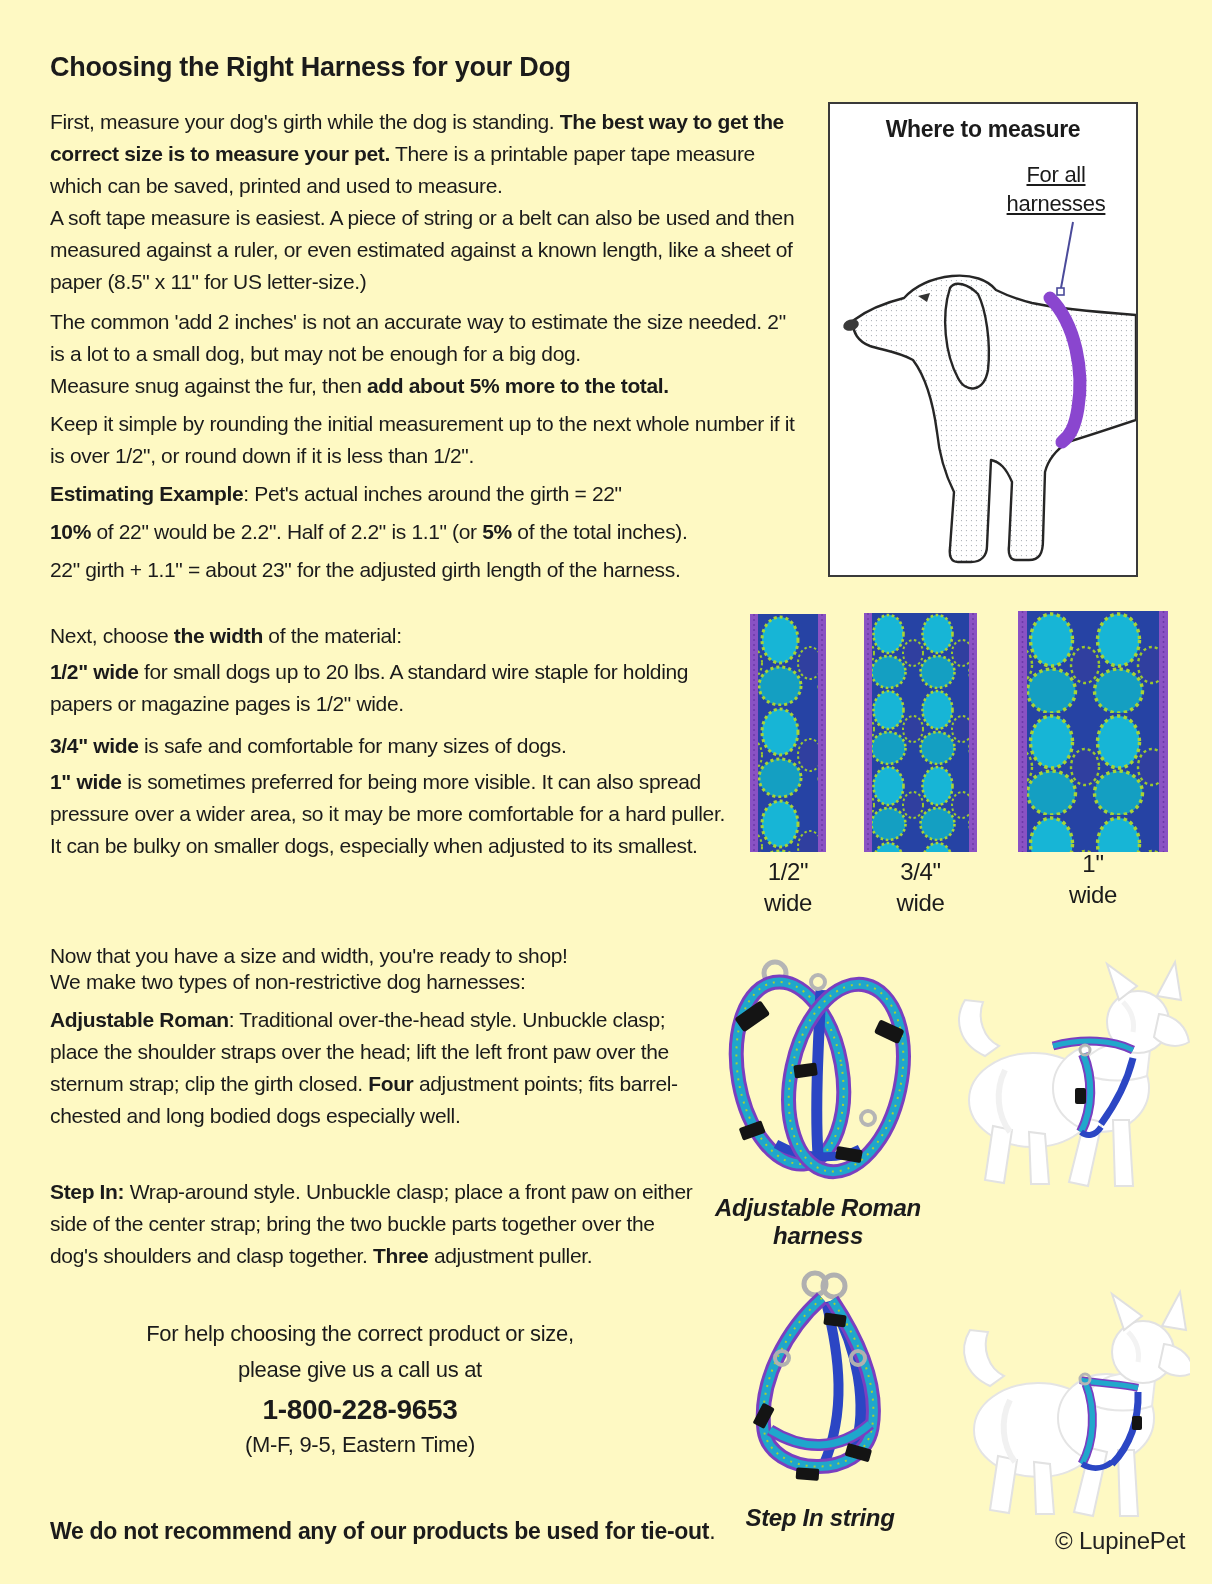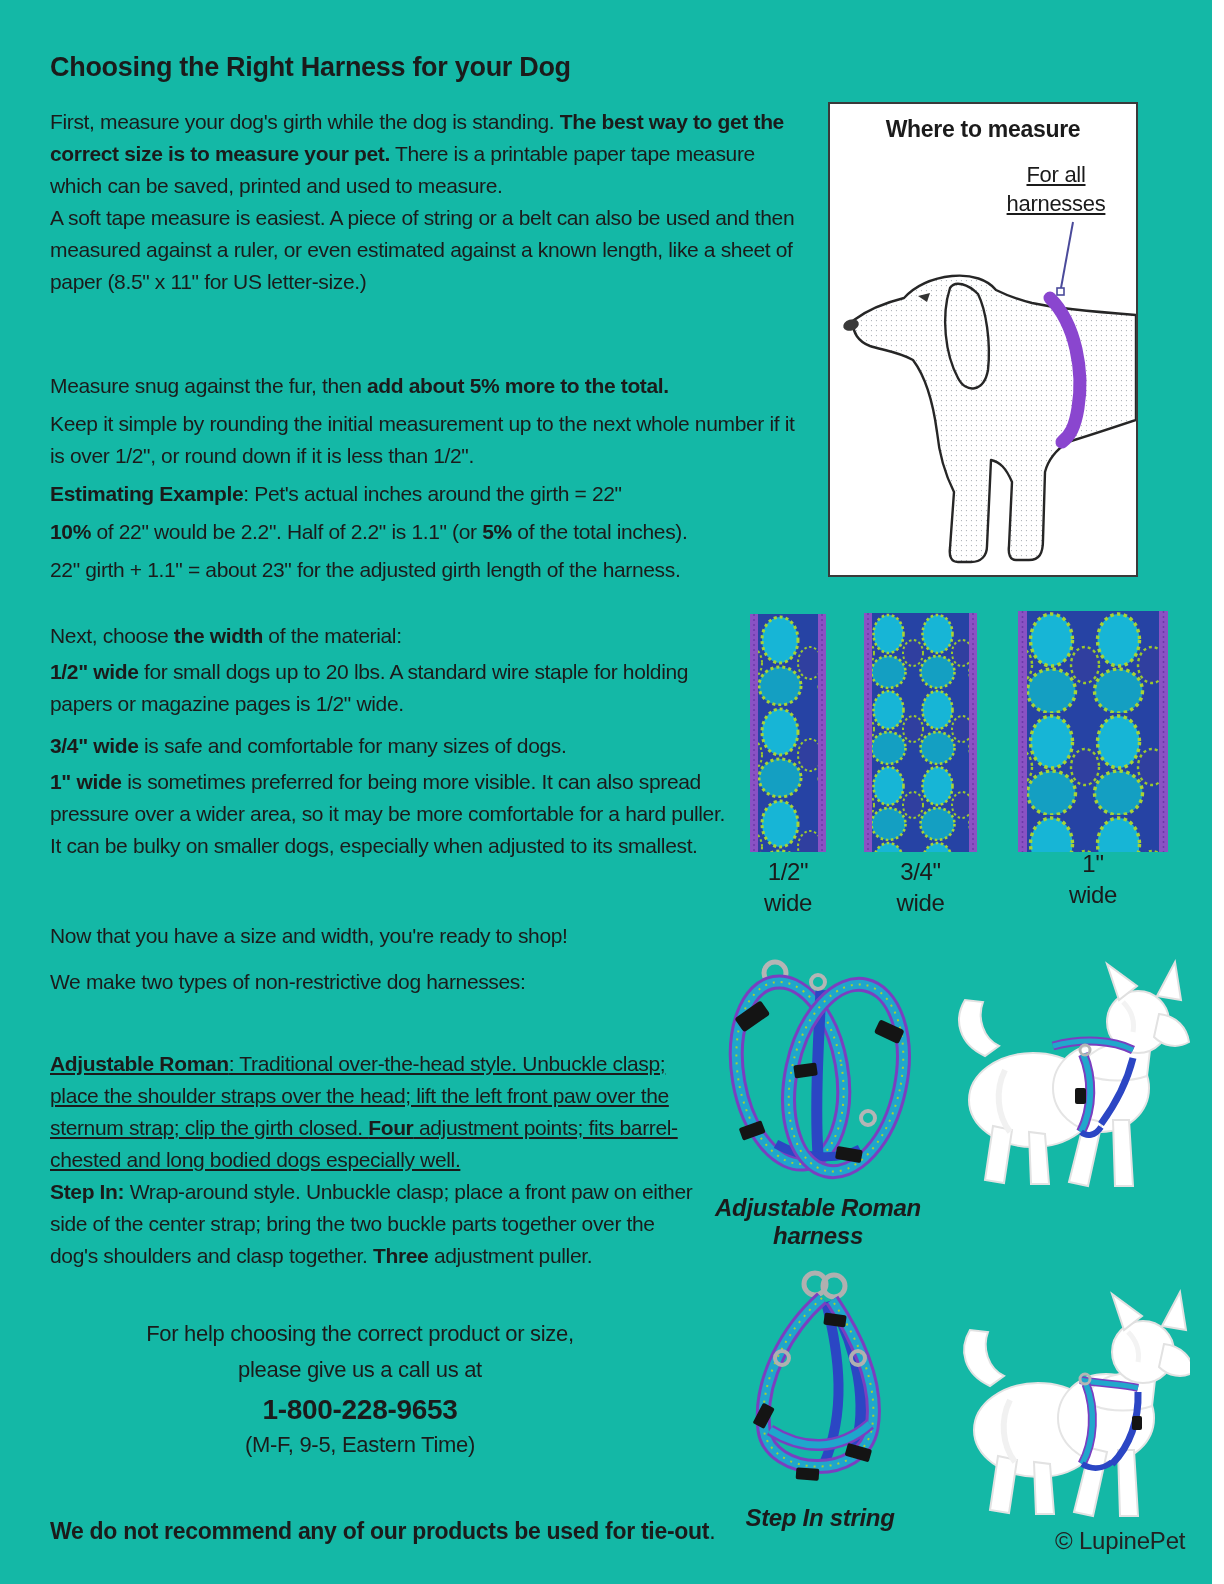--- a/index.html
+++ b/index.html
@@ -1,19 +1,19 @@
 <!DOCTYPE html>
 <html><head>
 <meta charset="utf-8">
 <style>
   html,body{margin:0;padding:0;background:#ffffff;}
   .page{
     position:relative;
     width:1212px;height:1584px;
-    background:#14b8a6;
+    background:#fef9c3;
     font-family:"Liberation Sans", sans-serif;
     color:#1b1b1b;
     overflow:hidden;
   }
   .page-title{
     position:absolute;left:50px;top:52px;
     font-size:27px;font-weight:700;letter-spacing:-0.3px;
   }
   .para{
     position:absolute;left:50px;
@@ -65,32 +65,33 @@
 </style>
 </head>
 <body>
 
 <div class="page">
 
   <div class="page-title">Choosing the Right Harness for your Dog</div>
 
   <div class="para" style="top:106px;width:748px;"><span>First, measure your dog's girth while the dog is standing. </span><span class="b">The best way to get the correct size is to measure your pet.</span><span> There is a printable paper tape measure which can be saved, printed and used to measure.</span></div>
   <div class="para" style="top:202px;width:748px;"><span>A soft tape measure is easiest. A piece of string or a belt can also be used and then measured against a ruler, or even estimated against a known length, like a sheet of paper (8.5" x 11" for US letter-size.)</span></div>
+  <div class="para" style="top:306px;width:748px;"><span>The common 'add 2 inches' is not an accurate way to estimate the size needed. 2" is a lot to a small dog, but may not be enough for a big dog.</span></div>
   <div class="para" style="top:370px;width:760px;"><span>Measure snug against the fur, then </span><span class="b">add about 5% more to the total.</span></div>
   <div class="para" style="top:408px;width:748px;"><span>Keep it simple by rounding the initial measurement up to the next whole number if it is over 1/2", or round down if it is less than 1/2".</span></div>
   <div class="para" style="top:478px;width:760px;"><span class="b">Estimating Example</span><span>: Pet's actual inches around the girth = 22"</span></div>
   <div class="para" style="top:516px;width:760px;"><span class="b">10%</span><span> of 22" would be 2.2". Half of 2.2" is 1.1" (or </span><span class="b">5%</span><span> of the total inches).</span></div>
   <div class="para" style="top:554px;width:760px;"><span>22" girth + 1.1" = about 23" for the adjusted girth length of the harness.</span></div>
   <div class="para" style="top:620px;width:690px;"><span>Next, choose </span><span class="b">the width</span><span> of the material:</span></div>
   <div class="para" style="top:656px;width:690px;"><span class="b">1/2" wide</span><span> for small dogs up to 20 lbs. A standard wire staple for holding papers or magazine pages is 1/2" wide.</span></div>
   <div class="para" style="top:730px;width:690px;"><span class="b">3/4" wide</span><span> is safe and comfortable for many sizes of dogs.</span></div>
   <div class="para" style="top:766px;width:690px;"><span class="b">1" wide</span><span> is sometimes preferred for being more visible. It can also spread pressure over a wider area, so it may be more comfortable for a hard puller. It can be bulky on smaller dogs, especially when adjusted to its smallest.</span></div>
-  <div class="para" style="top:920px;width:690px;"><span>Now that you have a size and width, you're ready to shop!</span></div>
+  <div class="para" style="top:940px;width:690px;"><span>Now that you have a size and width, you're ready to shop!</span></div>
   <div class="para" style="top:966px;width:690px;"><span>We make two types of non-restrictive dog harnesses:</span></div>
-  <div class="para" style="top:1048px;width:645px;text-decoration:underline;"><span class="b">Adjustable Roman</span><span>: Traditional over-the-head style. Unbuckle clasp; place the shoulder straps over the head; lift the left front paw over the sternum strap; clip the girth closed. </span><span class="b">Four</span><span> adjustment points; fits barrel-chested and long bodied dogs especially well.</span></div>
+  <div class="para" style="top:1004px;width:645px;"><span class="b">Adjustable Roman</span><span>: Traditional over-the-head style. Unbuckle clasp; place the shoulder straps over the head; lift the left front paw over the sternum strap; clip the girth closed. </span><span class="b">Four</span><span> adjustment points; fits barrel-chested and long bodied dogs especially well.</span></div>
   <div class="para" style="top:1176px;width:650px;"><span class="b">Step In:</span><span> Wrap-around style. Unbuckle clasp; place a front paw on either side of the center strap; bring the two buckle parts together over the dog's shoulders and clasp together. </span><span class="b">Three</span><span> adjustment puller.</span></div>
 
   <div class="measure-box">
     <svg class="measure-sketch" width="306" height="471" viewBox="0 0 306 471">
       <defs>
         <pattern id="stip" width="5" height="5" patternUnits="userSpaceOnUse">
           <rect width="5" height="5" fill="#ffffff"></rect>
           <circle cx="1.4" cy="1.6" r="0.55" fill="#9aa0a8"></circle>
         </pattern>
       </defs>

